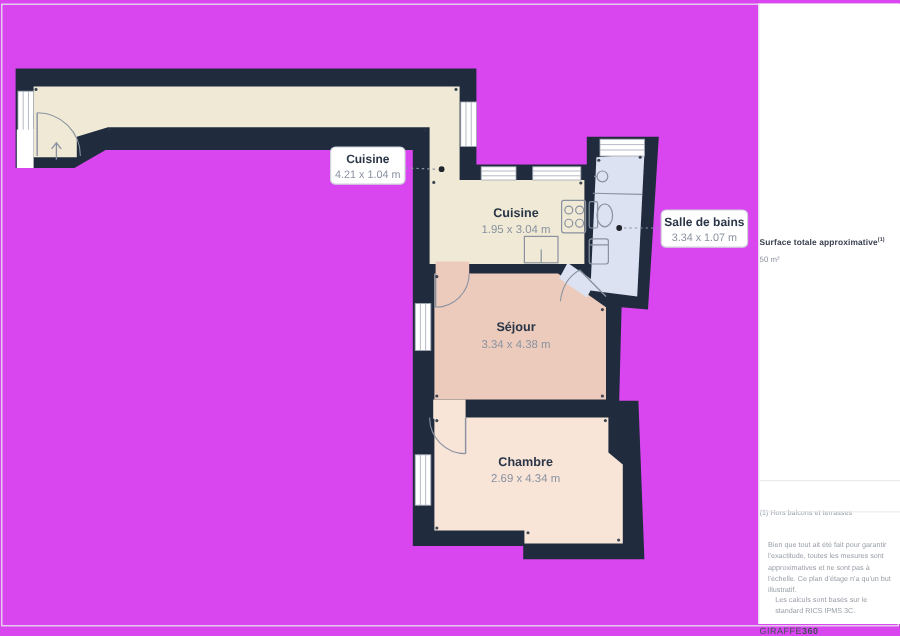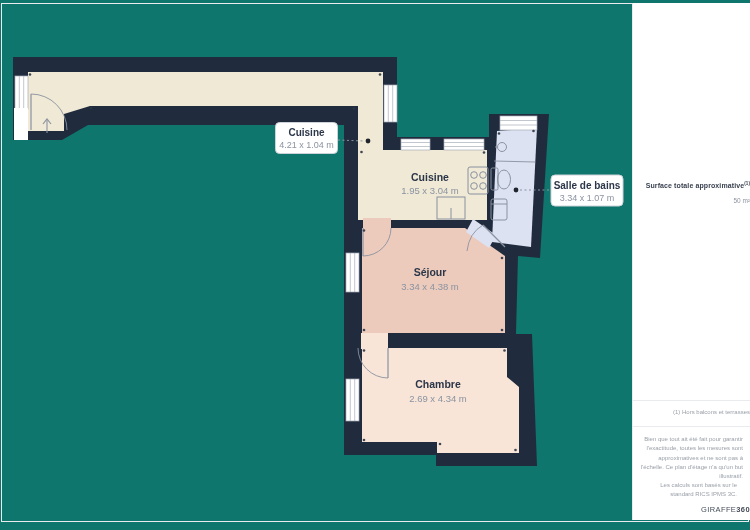--- a/index.html
+++ b/index.html
@@ -1,27 +1,27 @@
 <!DOCTYPE html>
 <html><head>
 <meta charset="utf-8">
 <style>
   html,body{margin:0;padding:0;background:#fff;}
-  #stage{position:relative;width:750px;height:530px;background:#0f766e;overflow:hidden;
+  #stage{position:relative;width:750px;height:530px;background:#d946ef;overflow:hidden;
          font-family:"Liberation Sans",sans-serif;}
   #frame{position:absolute;left:1px;top:3px;width:746px;height:517px;
          border:1px solid #e9ebee;pointer-events:none;}
   #plan-svg{position:absolute;left:0;top:0;}
   .room-name{font-family:"Liberation Sans",sans-serif;font-weight:bold;font-size:10.5px;fill:#2b3648;}
   .room-dims{font-family:"Liberation Sans",sans-serif;font-size:9.5px;fill:#8b93a1;}
   .box-name{font-family:"Liberation Sans",sans-serif;font-weight:bold;font-size:10px;fill:#2b3648;}
   .box-dims{font-family:"Liberation Sans",sans-serif;font-size:9px;fill:#8b93a1;}
   #sidebar{position:absolute;left:632px;top:3px;width:117px;height:517px;
            border-left:1px solid #e9ebee;background:#fff;}
-  .sb-center{position:absolute;left:0;width:100%;text-align:right;}
+  .sb-center{position:absolute;left:0;width:100%;text-align:left;margin-top:16px;}
   #surface-title{top:178px;font-size:7px;font-weight:bold;color:#3a4150;letter-spacing:.1px;}
   #surface-title sup{font-size:4.5px;}
   #surface-value{top:194px;font-size:6.5px;color:#8d949e;}
   .sb-divider{position:absolute;left:0;width:100%;height:1px;background:#e9ebee;}
   #sb-div1{top:397px;} #sb-div2{top:423px;}
   #sb-footnote{top:406px;font-size:6px;color:#9aa0a8;}
   #sb-disclaimer{top:432px;font-size:6px;line-height:1.55;color:#9aa0a8;padding:0 7px;width:103px;}
   #sb-standard{top:478px;font-size:6px;line-height:1.55;color:#9aa0a8;padding:0 13px;width:91px;}
   #sb-brand{top:502px;font-size:7.5px;color:#454c58;letter-spacing:.4px;}
   #sb-brand .b360{font-weight:bold;}

